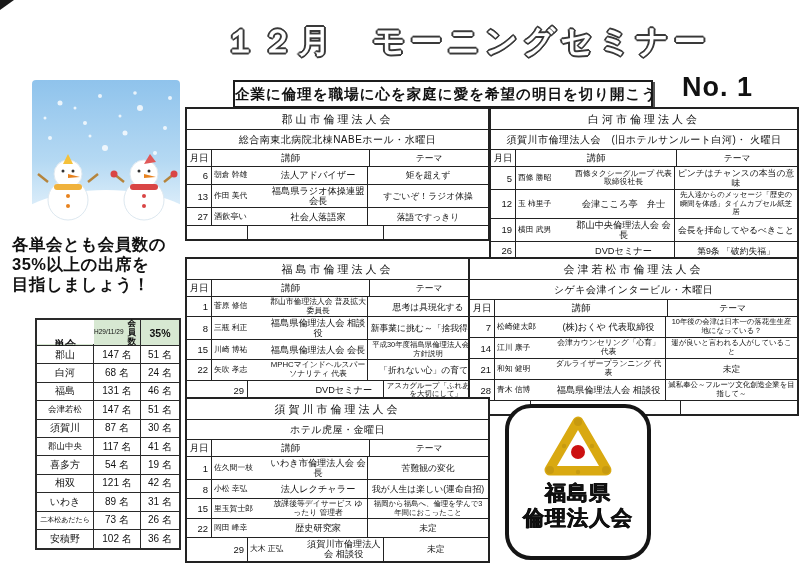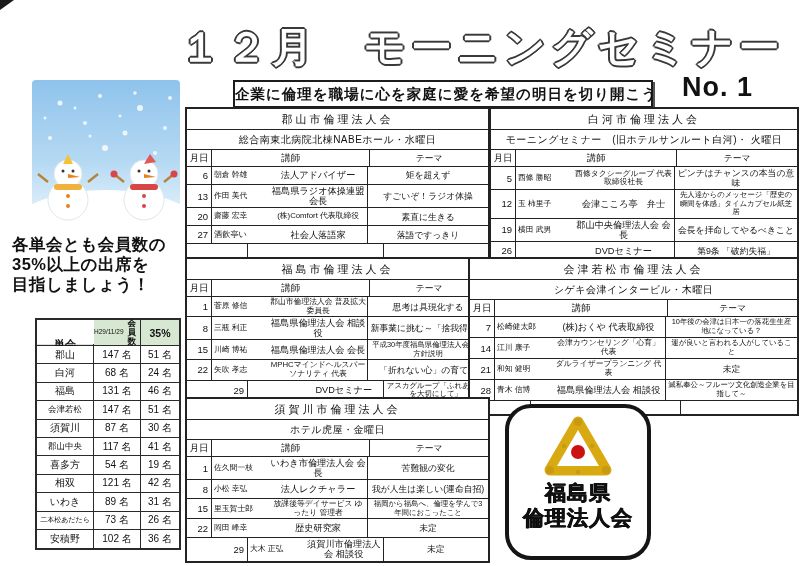--- a/index.html
+++ b/index.html
@@ -2,21 +2,21 @@
 <html><head>
 <meta charset="utf-8">
 <style>
   html,body{margin:0;padding:0;background:#fff;}
   .page{position:relative;width:800px;height:566px;background:#fff;overflow:hidden;
         font-family:"Liberation Sans","DejaVu Sans",sans-serif;color:#111;}
   .scan-mark{position:absolute;left:0;top:0;width:14px;height:10px;background:#1a1a1a;
              clip-path:polygon(0 0,100% 0,0 100%);}
   
   .title{position:absolute;left:180px;top:20px;width:575px;text-align:center;
-         font-size:41px;font-weight:bold;letter-spacing:5px;color:#fff;white-space:nowrap;
+         font-size:32px;font-weight:bold;letter-spacing:5px;color:#fff;white-space:nowrap;
          text-shadow:-1px -1px 0 #3a3a3a,1px -1px 0 #3a3a3a,-1px 1px 0 #3a3a3a,1px 1px 0 #3a3a3a,
                      -2px 0 0 #3a3a3a,2px 0 0 #3a3a3a,0 -2px 0 #3a3a3a,0 2px 0 #3a3a3a;}
   .subtitle{position:absolute;left:233px;top:80px;width:416px;border:2px solid #1c1c1c;
             box-shadow:2px 2px 0 #555;background:#fff;text-align:center;padding:3px 0 2px;
             font-family:"Liberation Serif","DejaVu Serif",serif;font-weight:bold;
             font-size:14.5px;letter-spacing:1px;white-space:nowrap;}
   .issue{position:absolute;left:682px;top:72px;font-size:27px;font-weight:bold;letter-spacing:1px;}
   
   .snow{position:absolute;left:30px;top:78px;width:152px;height:152px;}
   .slogan{position:absolute;left:12px;top:234px;width:180px;font-size:16.5px;font-weight:bold;
@@ -233,47 +233,39 @@
       </div>
       <div class="row">
         <div class="c-day">13</div>
         <div class="c-lect">
           <span class="nm" style="font-size: 7.8px;">作田 美代</span>
           <span class="org">福島県ラジオ体操連盟 会長</span>
         </div>
         <div class="c-theme">すごいぞ！ラジオ体操</div>
       </div>
       <div class="row">
-        <div class="c-day">20</div>
-        <div class="c-lect">
-          <span class="nm" style="font-size: 7.8px;">齋藤 宏幸</span>
-          <span class="org small">(株)Comfort 代表取締役</span>
-        </div>
-        <div class="c-theme">素直に生きる</div>
-      </div>
-      <div class="row">
         <div class="c-day">27</div>
         <div class="c-lect">
           <span class="nm">酒飲亭い</span>
           <span class="org">社会人落語家</span>
         </div>
         <div class="c-theme">落語ですっきり</div>
       </div>
       <div class="row empty">
         <div class="c-day"></div>
         <div class="c-lect">
           <span class="nm"></span>
           <span class="org"></span>
         </div>
         <div class="c-theme"></div>
       </div>
     </div>
   <div class="sem sem1">
       <div class="hdr">白河市倫理法人会</div>
-      <div class="venue">モーニングセミナー　(旧ホテルサンルート白河)・ 火曜日</div>
+      <div class="venue">須賀川市倫理法人会　(旧ホテルサンルート白河)・ 火曜日</div>
       <div class="cols">
         <div class="c-day" style="justify-content: center; padding-right: 0px;">月日</div>
         <div class="c-lect" style="justify-content: center;">講師</div>
         <div class="c-theme">テーマ</div>
       </div>
       <div class="row">
         <div class="c-day">5</div>
         <div class="c-lect">
           <span class="nm" style="font-size: 7.8px;">西條 勝昭</span>
           <span class="org small">西條タクシーグループ 代表取締役社長</span>

